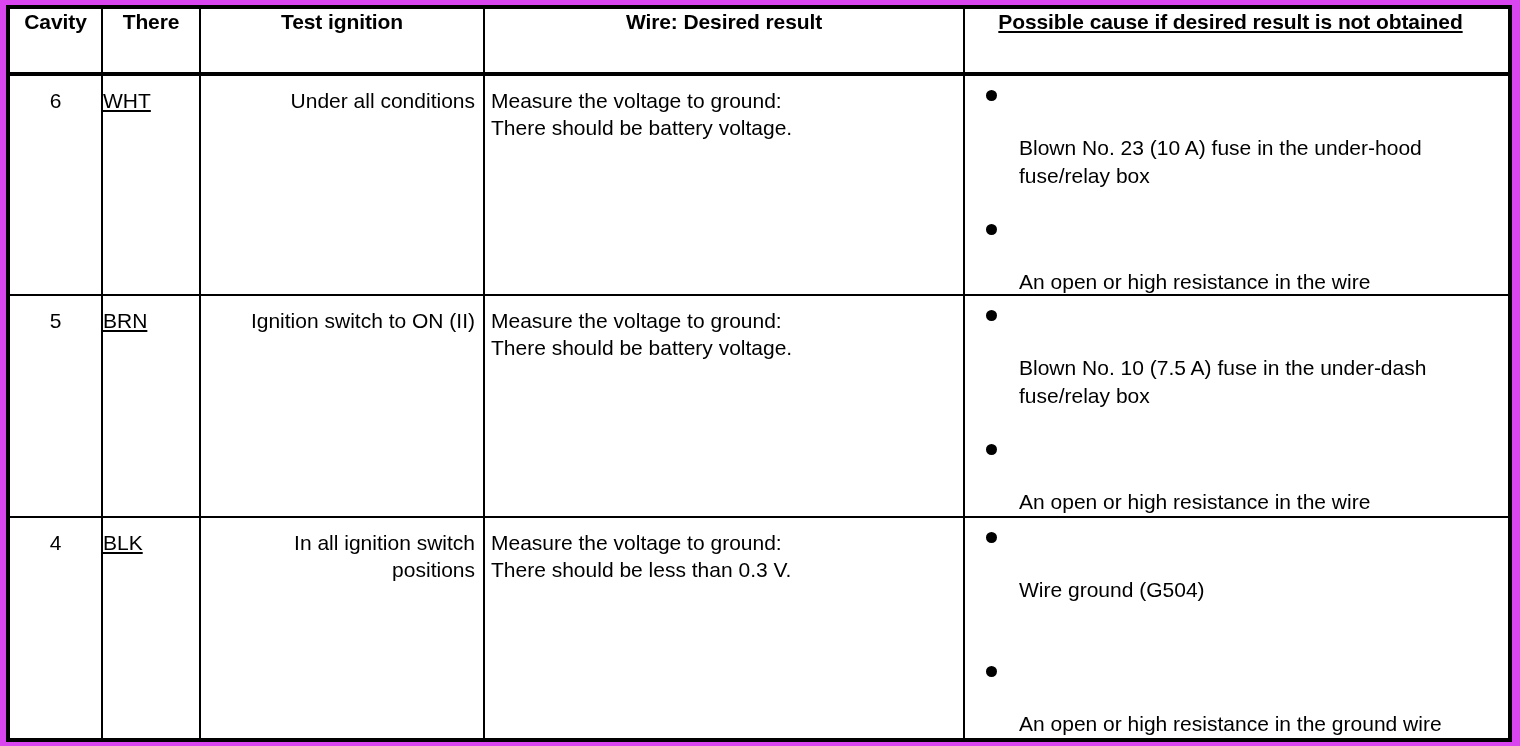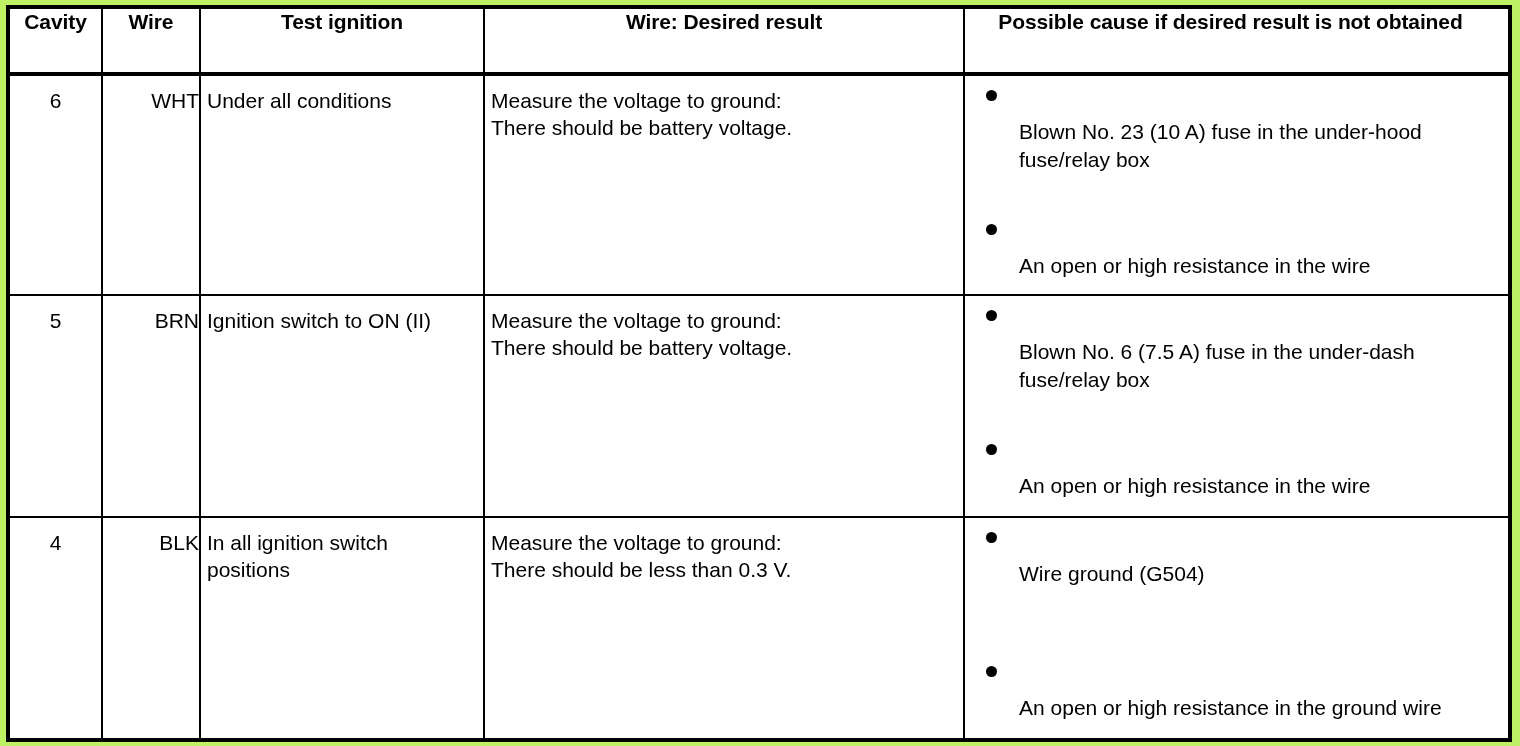--- a/index.html
+++ b/index.html
@@ -12,21 +12,21 @@
     height: 746px;
     font-family: "Liberation Sans", sans-serif;
     color: #000000;
     overflow: hidden;
   }
 
   .sheet {
     position: relative;
     width: 1520px;
     height: 746px;
-    background: #bef264;
+    background: #d946ef;
   }
 
   
   .diag-table {
     position: absolute;
     left: 6px;
     top: 5px;
     width: 1502px;          
     height: 737px;          
     border-collapse: collapse;
@@ -57,20 +57,21 @@
     font-weight: bold;
     text-align: center;
     line-height: 26px;
     padding: 9px 6px 0 6px;
     box-sizing: border-box;
     letter-spacing: -0.1px;
   }
   thead th.th-wrap {
     padding-left: 2px;
     padding-right: 14px;
+    text-decoration: underline;
   }
 
   
   tbody tr { }
   tbody td {
     border-top: 2px solid #000;
     font-size: 21px;
     line-height: 27px;
     box-sizing: border-box;
   }
@@ -78,25 +79,26 @@
 
   .r1 > td { height: 220px; }   
   .r2 > td { height: 220px; }   
   .r3 > td { height: 222px; }   
 
   td.cell-cavity {
     text-align: center;
     padding-top: 11px;
   }
   td.cell-wire {
+    text-align: left;
+    padding-top: 11px;
+    text-decoration: underline;
+  }
+  td.cell-cond {
     text-align: right;
-    padding-top: 11px;
-  }
-  td.cell-cond {
-    text-align: left;
     padding: 11px 8px 0 6px;
   }
   td.cell-test {
     text-align: left;
     padding: 11px 8px 0 6px;
   }
   td.cell-cause {
     position: relative;
     padding: 0;
   }
@@ -120,21 +122,21 @@
     top: 0;
     width: 11px;
     height: 11px;
     border-radius: 50%;
     background: #000;
   }
   .cause-text {
     position: absolute;
     left: 54px;
     right: 12px;
-    top: 28px;
+    top: 44px;
     font-size: 21px;
     line-height: 28px;
     text-align: left;
   }
 
   
   .cause-item.i0 { top: 14px; }
   .cause-item.i1 { top: 148px; }
 </style>
 </head>
@@ -147,21 +149,21 @@
       <col class="c-cavity">
       <col class="c-wire">
       <col class="c-cond">
       <col class="c-test">
       <col class="c-cause">
     </colgroup>
 
     <thead>
       <tr>
         <th>Cavity</th>
-        <th>Wire</th>
+        <th>There</th>
         <th>Test ignition</th>
         <th>Wire: Desired result</th>
         <th class="th-wrap">Possible cause if desired result is not obtained</th>
       </tr>
     </thead>
 
     <tbody>
 
       <tr class="r1">
         <td class="cell-cavity">6</td>
@@ -194,21 +196,21 @@
           <span class="line">Ignition switch to ON (II)</span>
         </td>
         <td class="cell-test">
           <span class="line">Measure the voltage to ground:</span>
           <span class="line">There should be battery voltage.</span>
         </td>
         <td class="cell-cause">
           <div class="cause-block">
             <div class="cause-item i0">
               <span class="cause-bullet"></span>
-              <span class="cause-text">Blown No. 6 (7.5 A) fuse in the under-dash fuse/relay box</span>
+              <span class="cause-text">Blown No. 10 (7.5 A) fuse in the under-dash fuse/relay box</span>
             </div>
             <div class="cause-item i1">
               <span class="cause-bullet"></span>
               <span class="cause-text">An open or high resistance in the wire</span>
             </div>
           </div>
         </td>
       </tr>
 
       <tr class="r3">

